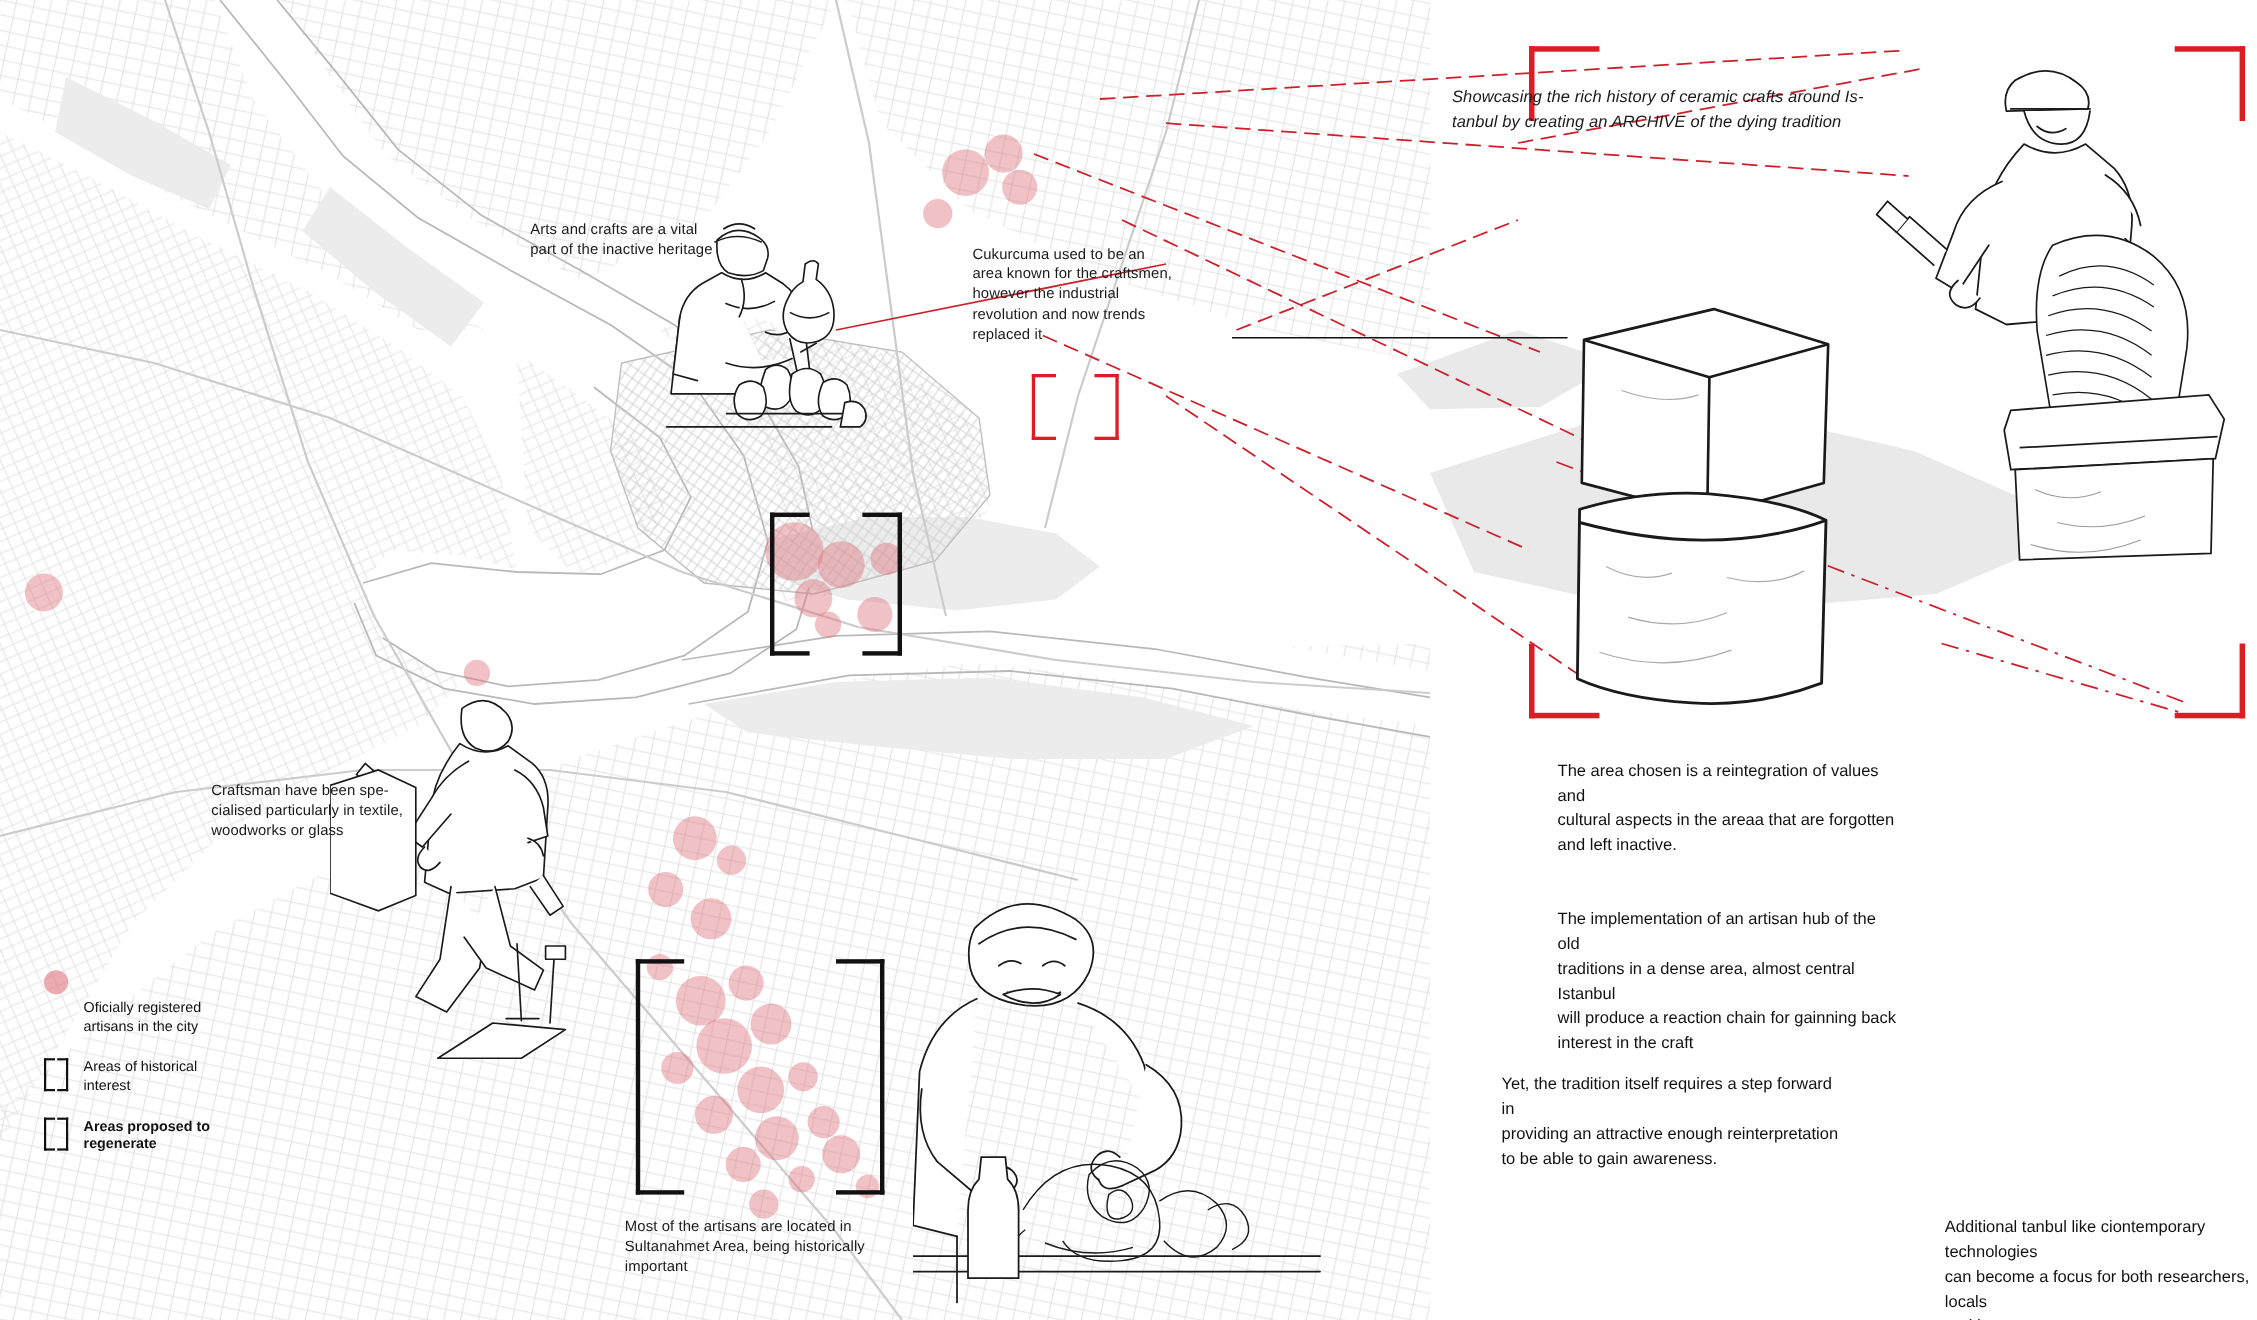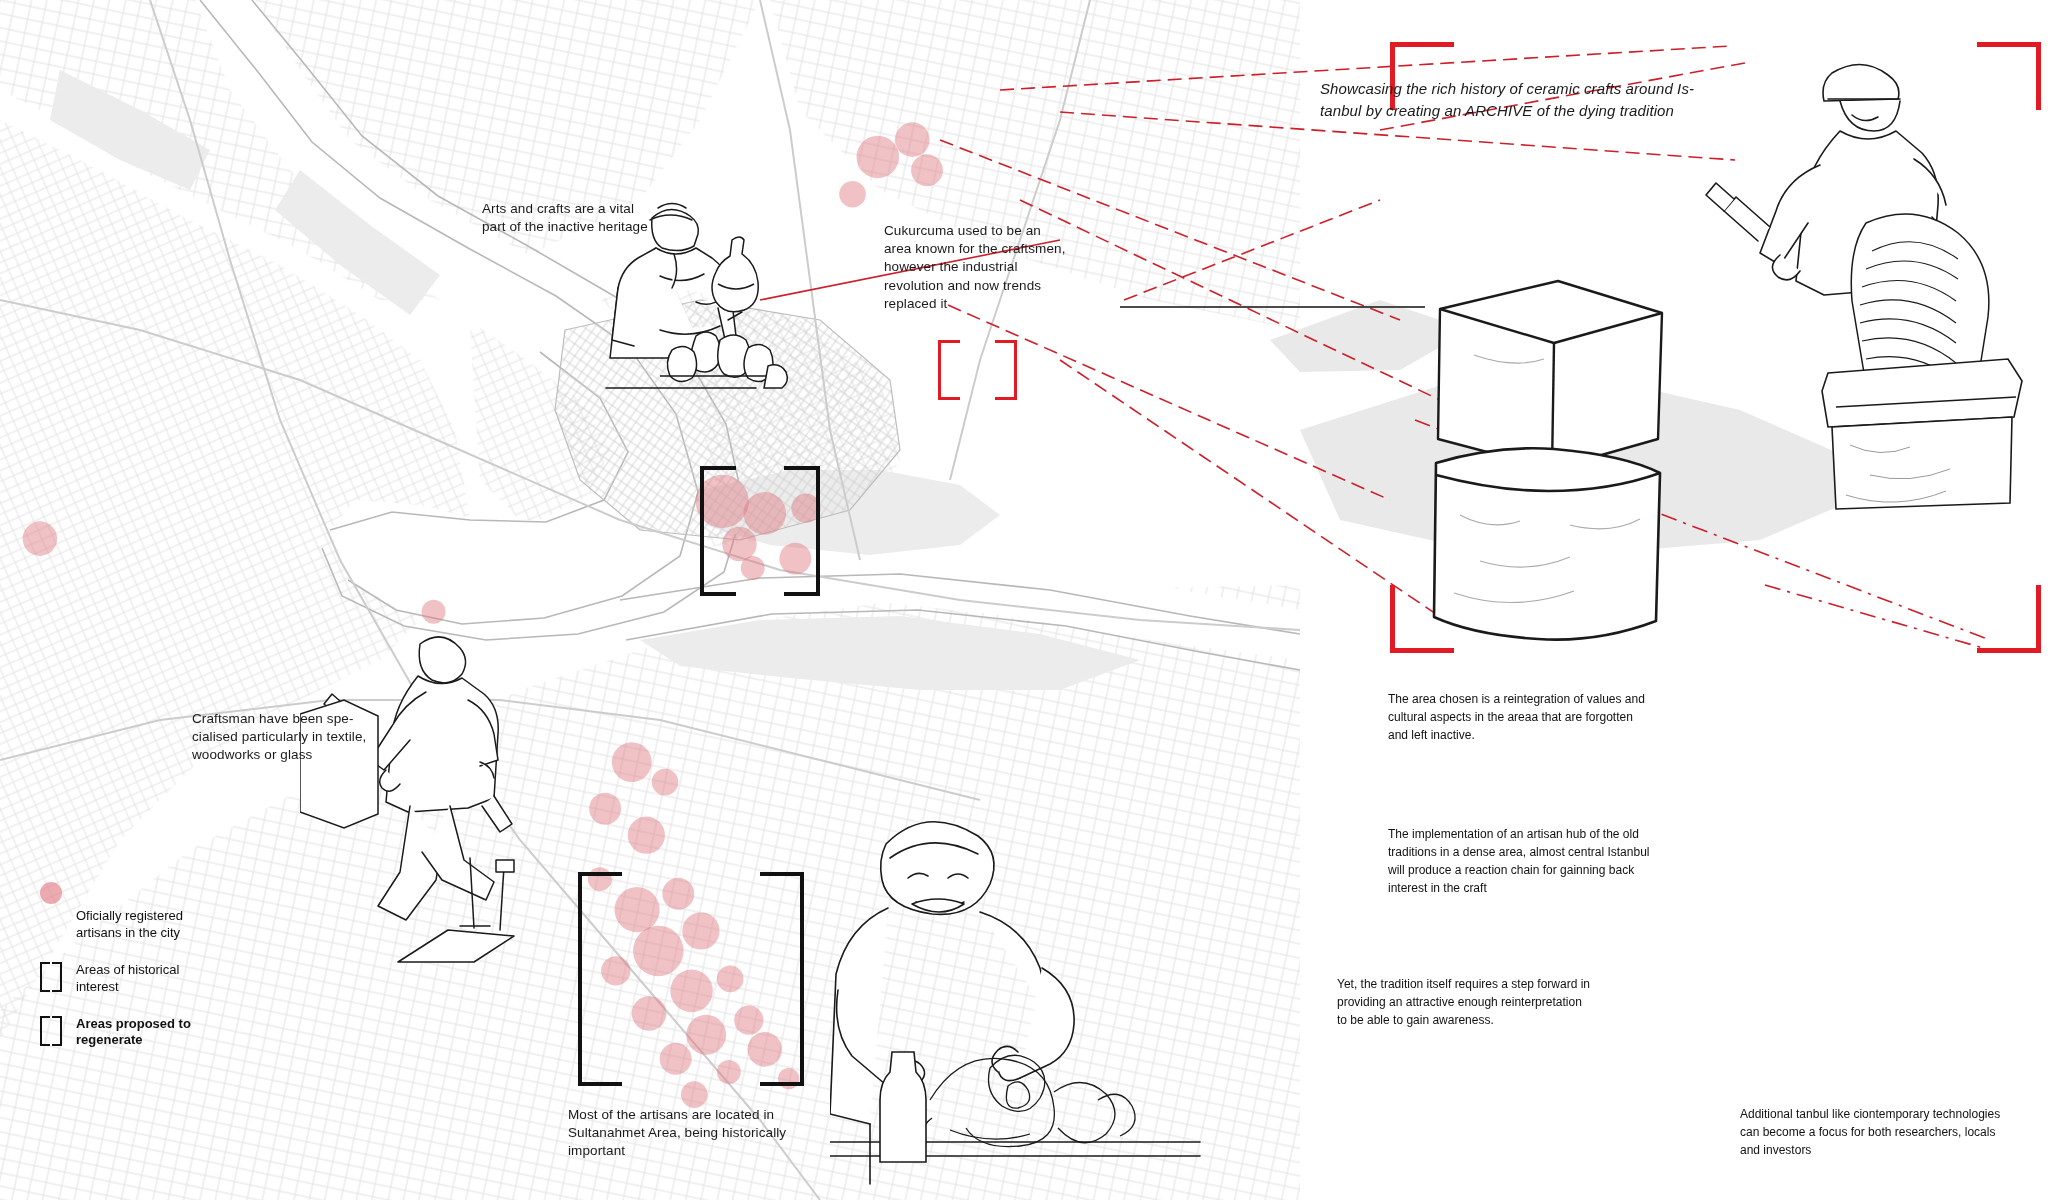--- a/index.html
+++ b/index.html
@@ -47,21 +47,21 @@
   .legend .swatch-brk{
     width:22px;height:30px;position:relative;margin-right:14px;flex:none;
   }
   .legend .swatch-brk i{position:absolute;background:#111;}
   .legend .lbl{font-size:13px;line-height:1.3;}
 
   
   .vector{position:absolute;left:0;top:0;width:2052px;height:1200px;pointer-events:none;}
 
   
-  .rtxt{position:absolute;width:310px;font-size:12px;line-height:1.5;}
+  .rtxt{position:absolute;width:310px;font-size:15px;line-height:1.5;margin-left:28px;}
 
   
   .fig{position:absolute;}
   .fig svg{display:block;}
 </style>
 </head>
 <body>
 
 <div id="board">
 

